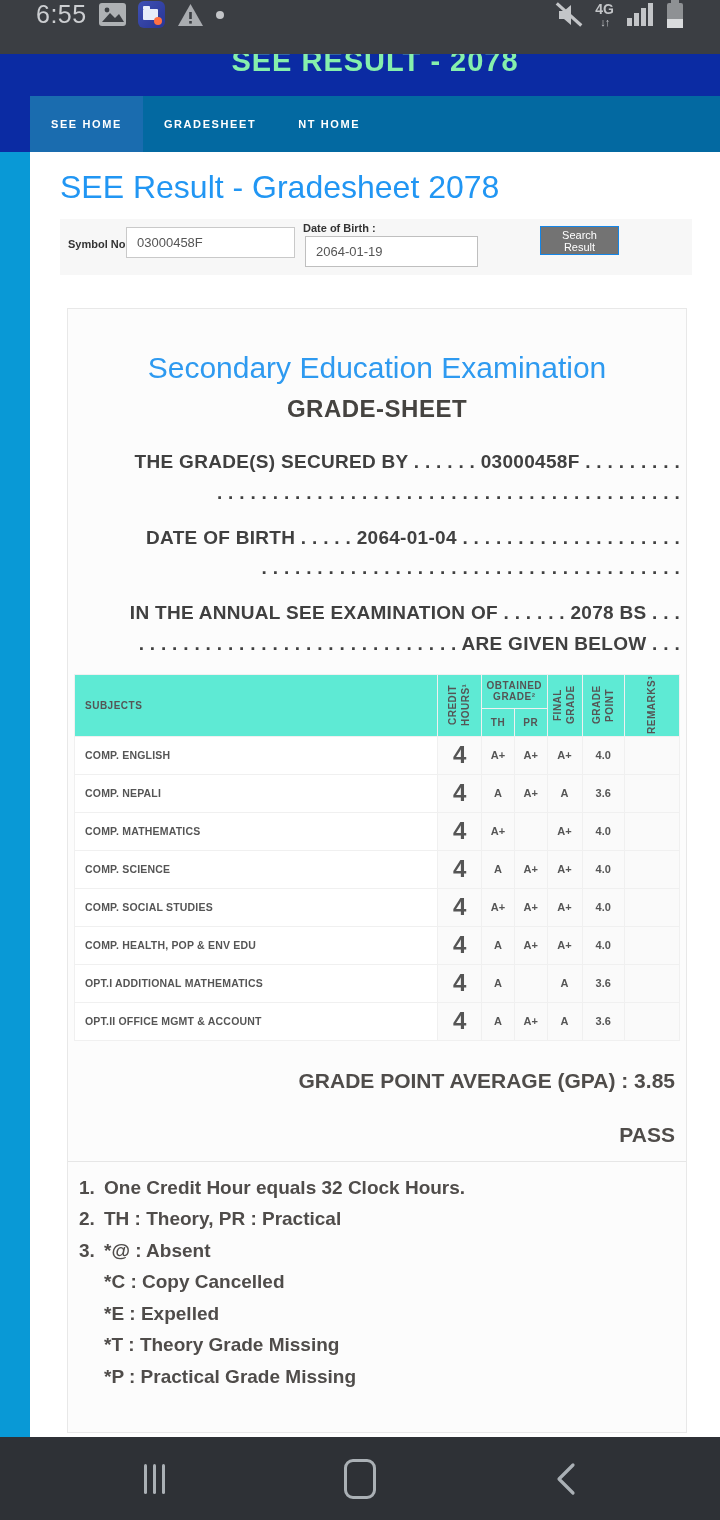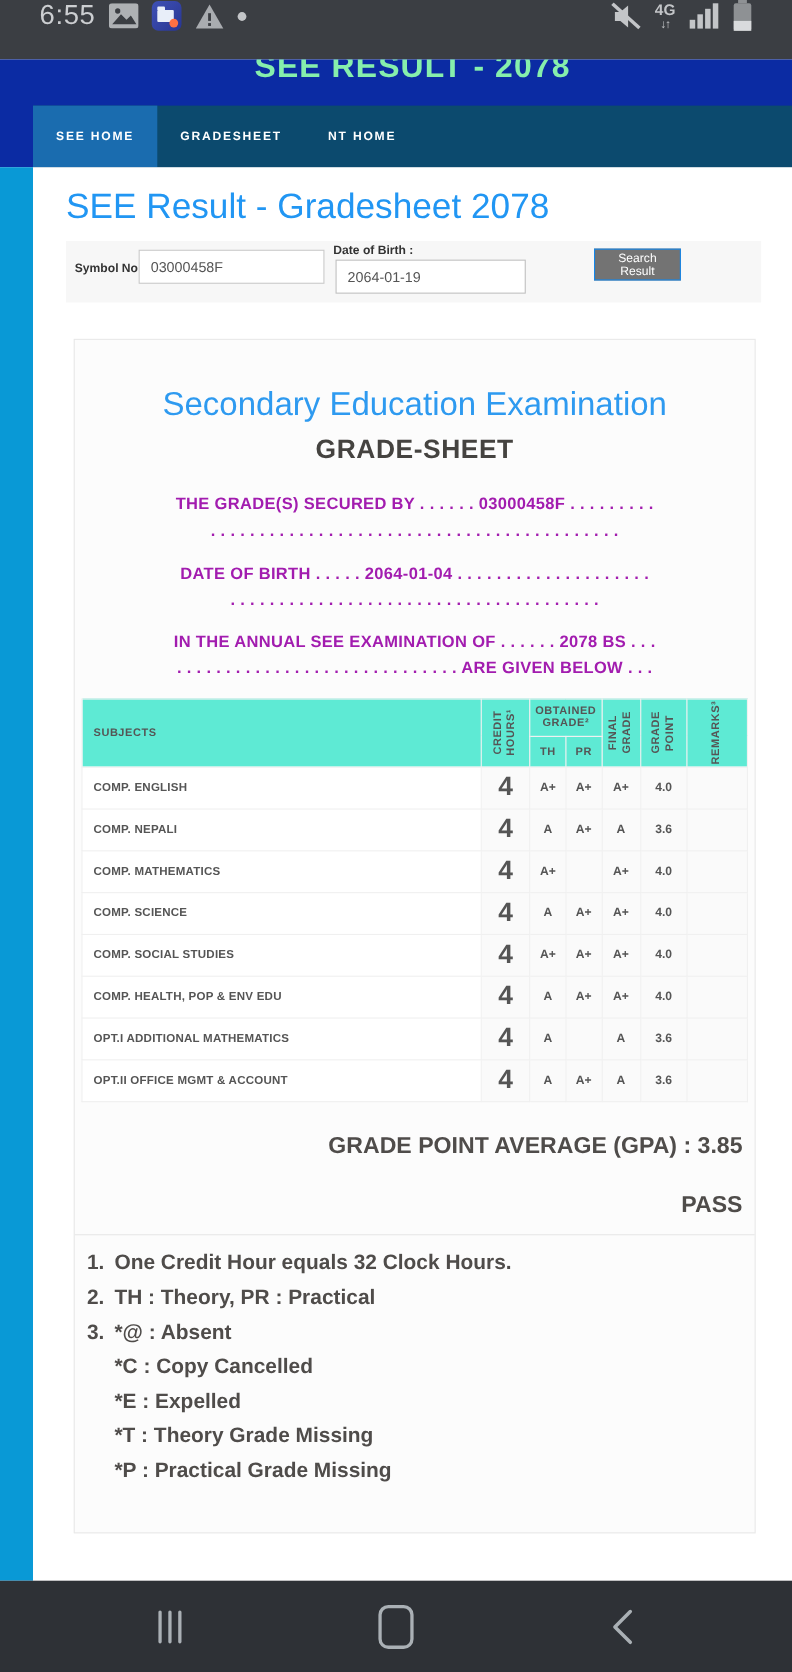--- a/index.html
+++ b/index.html
@@ -18,21 +18,21 @@
   .fm-icon .badge{position:absolute;right:3px;bottom:3px;width:8px;height:8px;border-radius:50%;background:#ff7043;}
   .sb-dot{width:8px;height:8px;border-radius:50%;background:#c3c5c8;}
   .net-wrap{display:flex;flex-direction:column;align-items:center;line-height:1;color:#c3c5c8;}
   .net-4g{font-size:14px;font-weight:bold;}
   .net-arrows{font-size:11px;margin-top:1px;letter-spacing:-1px;}
 
   
   .header-band{position:absolute;top:54px;left:0;width:720px;height:98px;background:#0b2ba3;overflow:hidden;}
   .app-title{position:absolute;top:-9px;left:30px;right:0;text-align:center;color:#86efac;
     font-size:29px;font-weight:bold;letter-spacing:1px;}
-  .navbar{position:absolute;top:96px;left:30px;right:0;height:74px;background:#0c4a6e;display:flex;}
+  .navbar{position:absolute;top:96px;left:30px;right:0;height:74px;background:#0369a1;display:flex;}
   .tab{height:56px;display:flex;align-items:center;padding:0 21px;color:#ffffff;
     font-size:11px;font-weight:bold;letter-spacing:1.6px;cursor:pointer;}
   .tab.active{background:#1a6caf;}
 
   
   .leftstrip{position:absolute;left:0;top:152px;width:30px;height:1285px;background:#0999d6;}
   .page{position:absolute;left:30px;top:152px;width:690px;height:1285px;background:#ffffff;
     overflow:hidden;box-sizing:border-box;}
   .page-h1{margin:17px 0 0 30px;font-size:32px;font-weight:400;color:#2196f3;}
 
@@ -46,21 +46,21 @@
   .in-symbol{left:66px;top:8px;width:169px;}
   .in-dob{left:245px;top:17px;width:173px;border-color:#bfbfbf;}
   .btn-search{position:absolute;left:480px;top:7px;width:79px;height:29px;background:#737373;
     border:1px solid #1486e8;color:#fff;font-family:"Liberation Sans",sans-serif;font-size:11px;cursor:pointer;}
 
   
   .card{margin:33px 33px 4px 37px;background:#fcfcfc;border:1px solid #e8e8e8;box-sizing:border-box;
     padding:42px 6px 40px 6px;}
   .exam-title{text-align:center;color:#2e9af0;font-size:30px;font-weight:400;margin:0 0 10px 0;}
   .sheet-title{text-align:center;color:#454340;font-size:24px;font-weight:bold;letter-spacing:.5px;margin:0 0 24px 0;}
-  .intro-p{text-align:center;font-size:15px;font-weight:bold;color:#a21caf;line-height:1.62;
+  .intro-p{text-align:right;font-size:19px;font-weight:bold;color:#404040;line-height:1.62;
     letter-spacing:.3px;margin:0 0 14px 0;}
 
   
   table.grades{width:100%;border-collapse:collapse;table-layout:fixed;margin-top:12px;}
   .grades th,.grades td{border:1px solid #f0f0f0;box-sizing:border-box;}
   .grades thead th{background:#5eead4;color:#555;font-size:10px;font-weight:bold;letter-spacing:.5px;}
   .th-subjects{text-align:left;padding-left:10px;}
   .vwrap{display:flex;align-items:center;justify-content:center;height:100%;}
   .vtext{writing-mode:vertical-rl;transform:rotate(180deg);max-height:58px;line-height:1.25;
     white-space:normal;text-align:center;}

